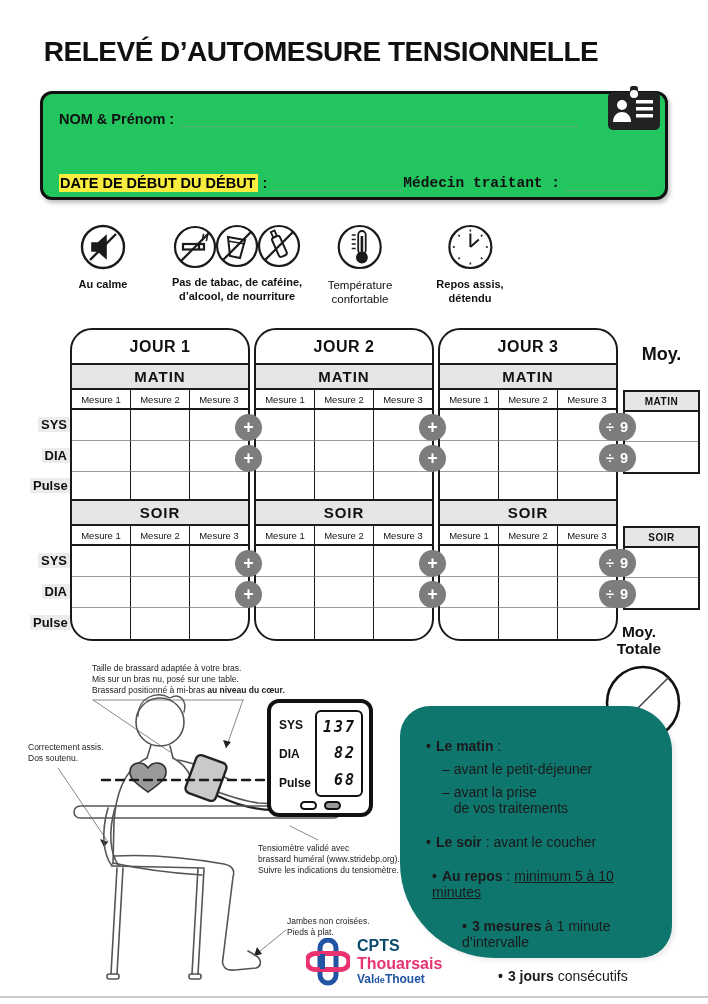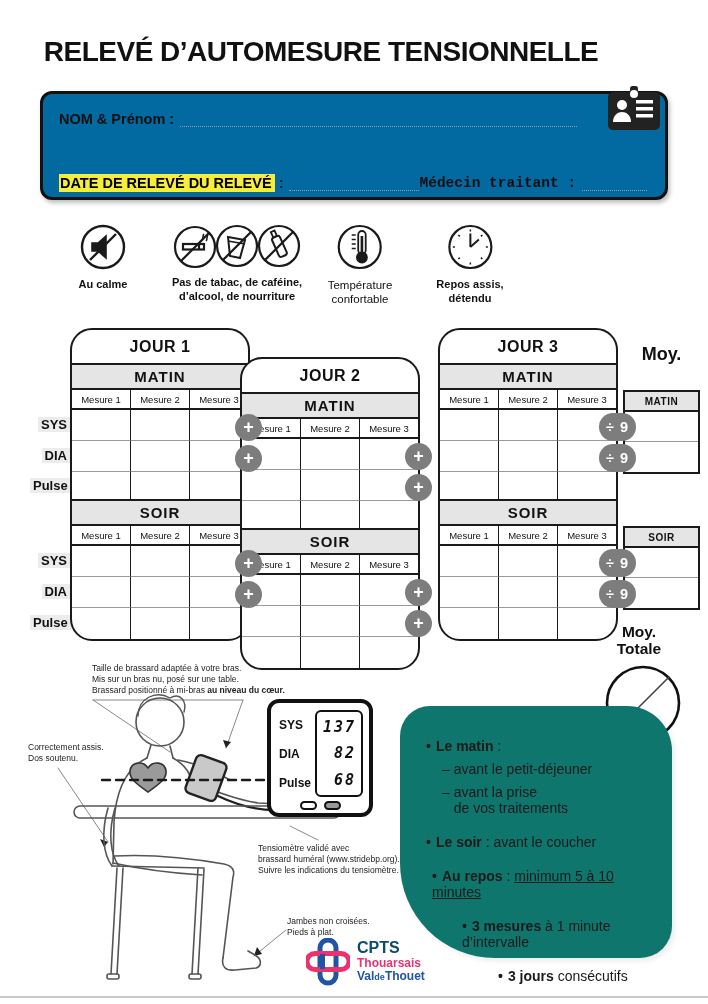--- a/index.html
+++ b/index.html
@@ -4,21 +4,21 @@
 <style>
   html,body{margin:0;padding:0;background:#fff;}
   .page{position:relative;width:708px;height:1004px;background:#fff;overflow:hidden;
         font-family:"Liberation Sans","DejaVu Sans",sans-serif;color:#111;}
 
   
   .title{position:absolute;top:36px;left:0;width:642px;text-align:center;
          font-size:28px;font-weight:800;letter-spacing:-0.5px;margin:0;}
 
   
-  .form-box{position:absolute;left:40px;top:91px;width:628px;height:109px;background:#0369a1;
+  .form-box{position:absolute;left:40px;top:91px;width:628px;height:109px;background:#22c55e;
             border:3px solid #111;border-radius:12px;box-sizing:border-box;
             box-shadow:2px 3px 4px rgba(0,0,0,0.25);}
   .form-row{position:absolute;left:16px;right:18px;display:flex;align-items:flex-end;}
   .flabel{font-size:14.5px;font-weight:700;white-space:nowrap;}
   .dotline{border-bottom:1.5px dotted #9a9a9a;height:16px;margin-left:6px;}
   .grow{flex:1;}
   mark{background:#f5ec3d;padding:1px 3px 1px 1px;font-weight:700;}
   .id-badge{position:absolute;left:608px;top:86px;}
 
   
@@ -83,40 +83,40 @@
   .sub .txt{display:inline-block;vertical-align:top;white-space:pre-line;}
   .mt18{margin-top:18px;}
   .ml6{margin-left:6px;}
   .ml36{margin-left:36px;}
   .ml72{margin-left:72px;}
   .und{text-decoration:underline;}
 
   
   .logo{position:absolute;left:306px;top:938px;display:flex;align-items:center;gap:7px;}
   .logo-org{font-size:16px;font-weight:800;color:#0c4a6e;line-height:1.05;}
-  .logo-region{font-size:12px;font-weight:700;color:#e8336e;line-height:1.1;}
+  .logo-region{font-size:16px;font-weight:700;color:#e8336e;line-height:1.1;}
   .logo-sub{font-size:12px;font-weight:700;color:#2155a3;line-height:1.1;}
   .logo-sub .sm{font-size:9px;}
   .footer-line{position:absolute;left:0;top:996px;width:708px;height:2px;background:#c9c9c9;}
   .moy-circle{position:absolute;left:604px;top:664px;}
 </style>
 </head>
 <body>
 
 <div class="page">
 
   <h1 class="title">RELEVÉ D’AUTOMESURE TENSIONNELLE</h1>
 
   <div class="form-box">
     <div class="form-row" style="top:16px;">
       <span class="flabel">NOM &amp; Prénom :</span>
       <span class="dotline grow" style="margin-right:70px;"></span>
     </div>
     <div class="form-row" style="top:80px;">
-      <span class="flabel"><mark>DATE DE RELEVÉ DU RELEVÉ</mark><span> :</span></span>
+      <span class="flabel"><mark>DATE DE DÉBUT DU DÉBUT</mark><span> :</span></span>
       <span class="dotline" style="width:130px;"></span>
       <span class="flabel" style="font-family:Liberation Mono, monospace;">Médecin traitant :</span>
       <span class="dotline grow"></span>
     </div>
   </div>
   <div class="id-badge">
     <svg width="52" height="44" viewBox="0 0 52 44">
       <rect x="22" y="0" width="8" height="10" rx="2.5" fill="#222"></rect>
       <rect x="0" y="6" width="52" height="38" rx="5" fill="#222"></rect>
       <circle cx="26" cy="8" r="4" fill="#fff"></circle>
@@ -259,21 +259,21 @@
             <div class="p-cell"></div>
             <div class="p-cell last"></div>
           </div>
       </div>
       <span class="op" style="top:84px;">+</span>
       <span class="op" style="top:115px;">+</span>
       <span class="op" style="top:220px;">+</span>
       <span class="op" style="top:251px;">+</span>
     </div>
 
-    <div class="panel" style="left:210px;margin-top:29px;">
+    <div class="panel" style="left:224px;">
       <div class="pclip">
         <div class="p-title">JOUR 2</div>
         <div class="p-sess">MATIN</div>
         <div class="p-mrow">
           <div class="p-mcell">Mesure 1</div>
           <div class="p-mcell">Mesure 2</div>
           <div class="p-mcell last">Mesure 3</div>
         </div>
         <div class="p-drow h31">
             <div class="p-cell"></div>

